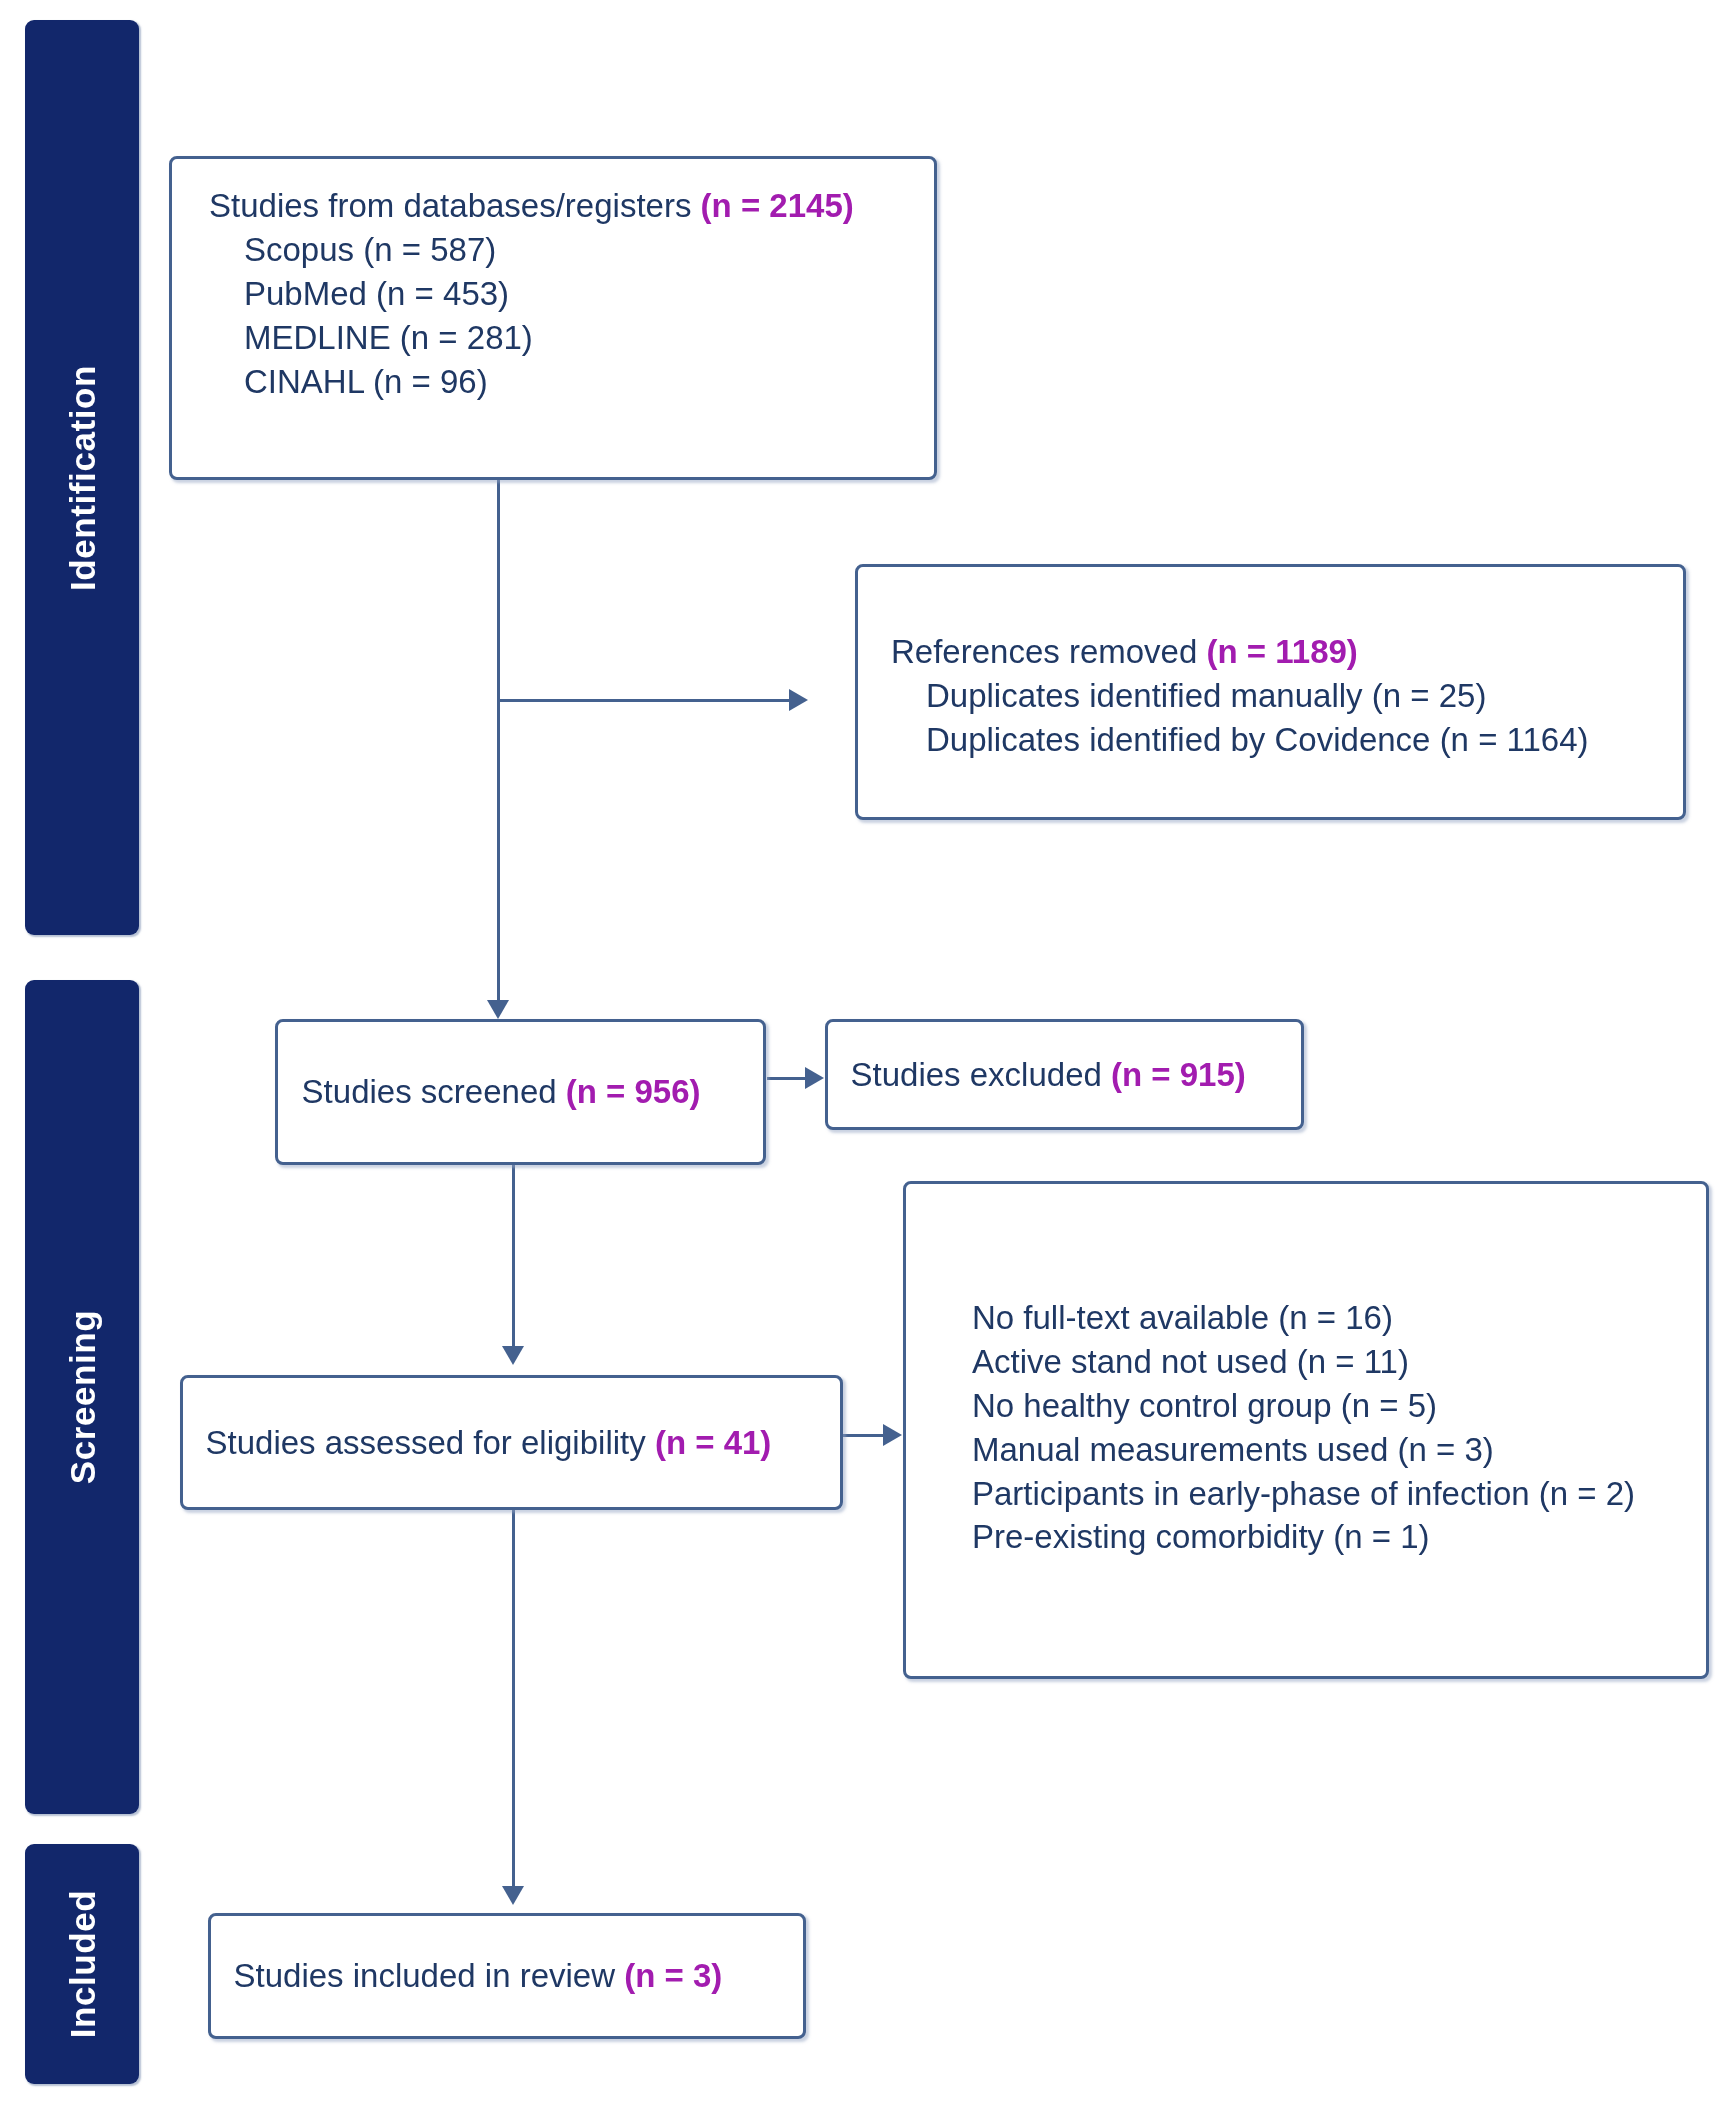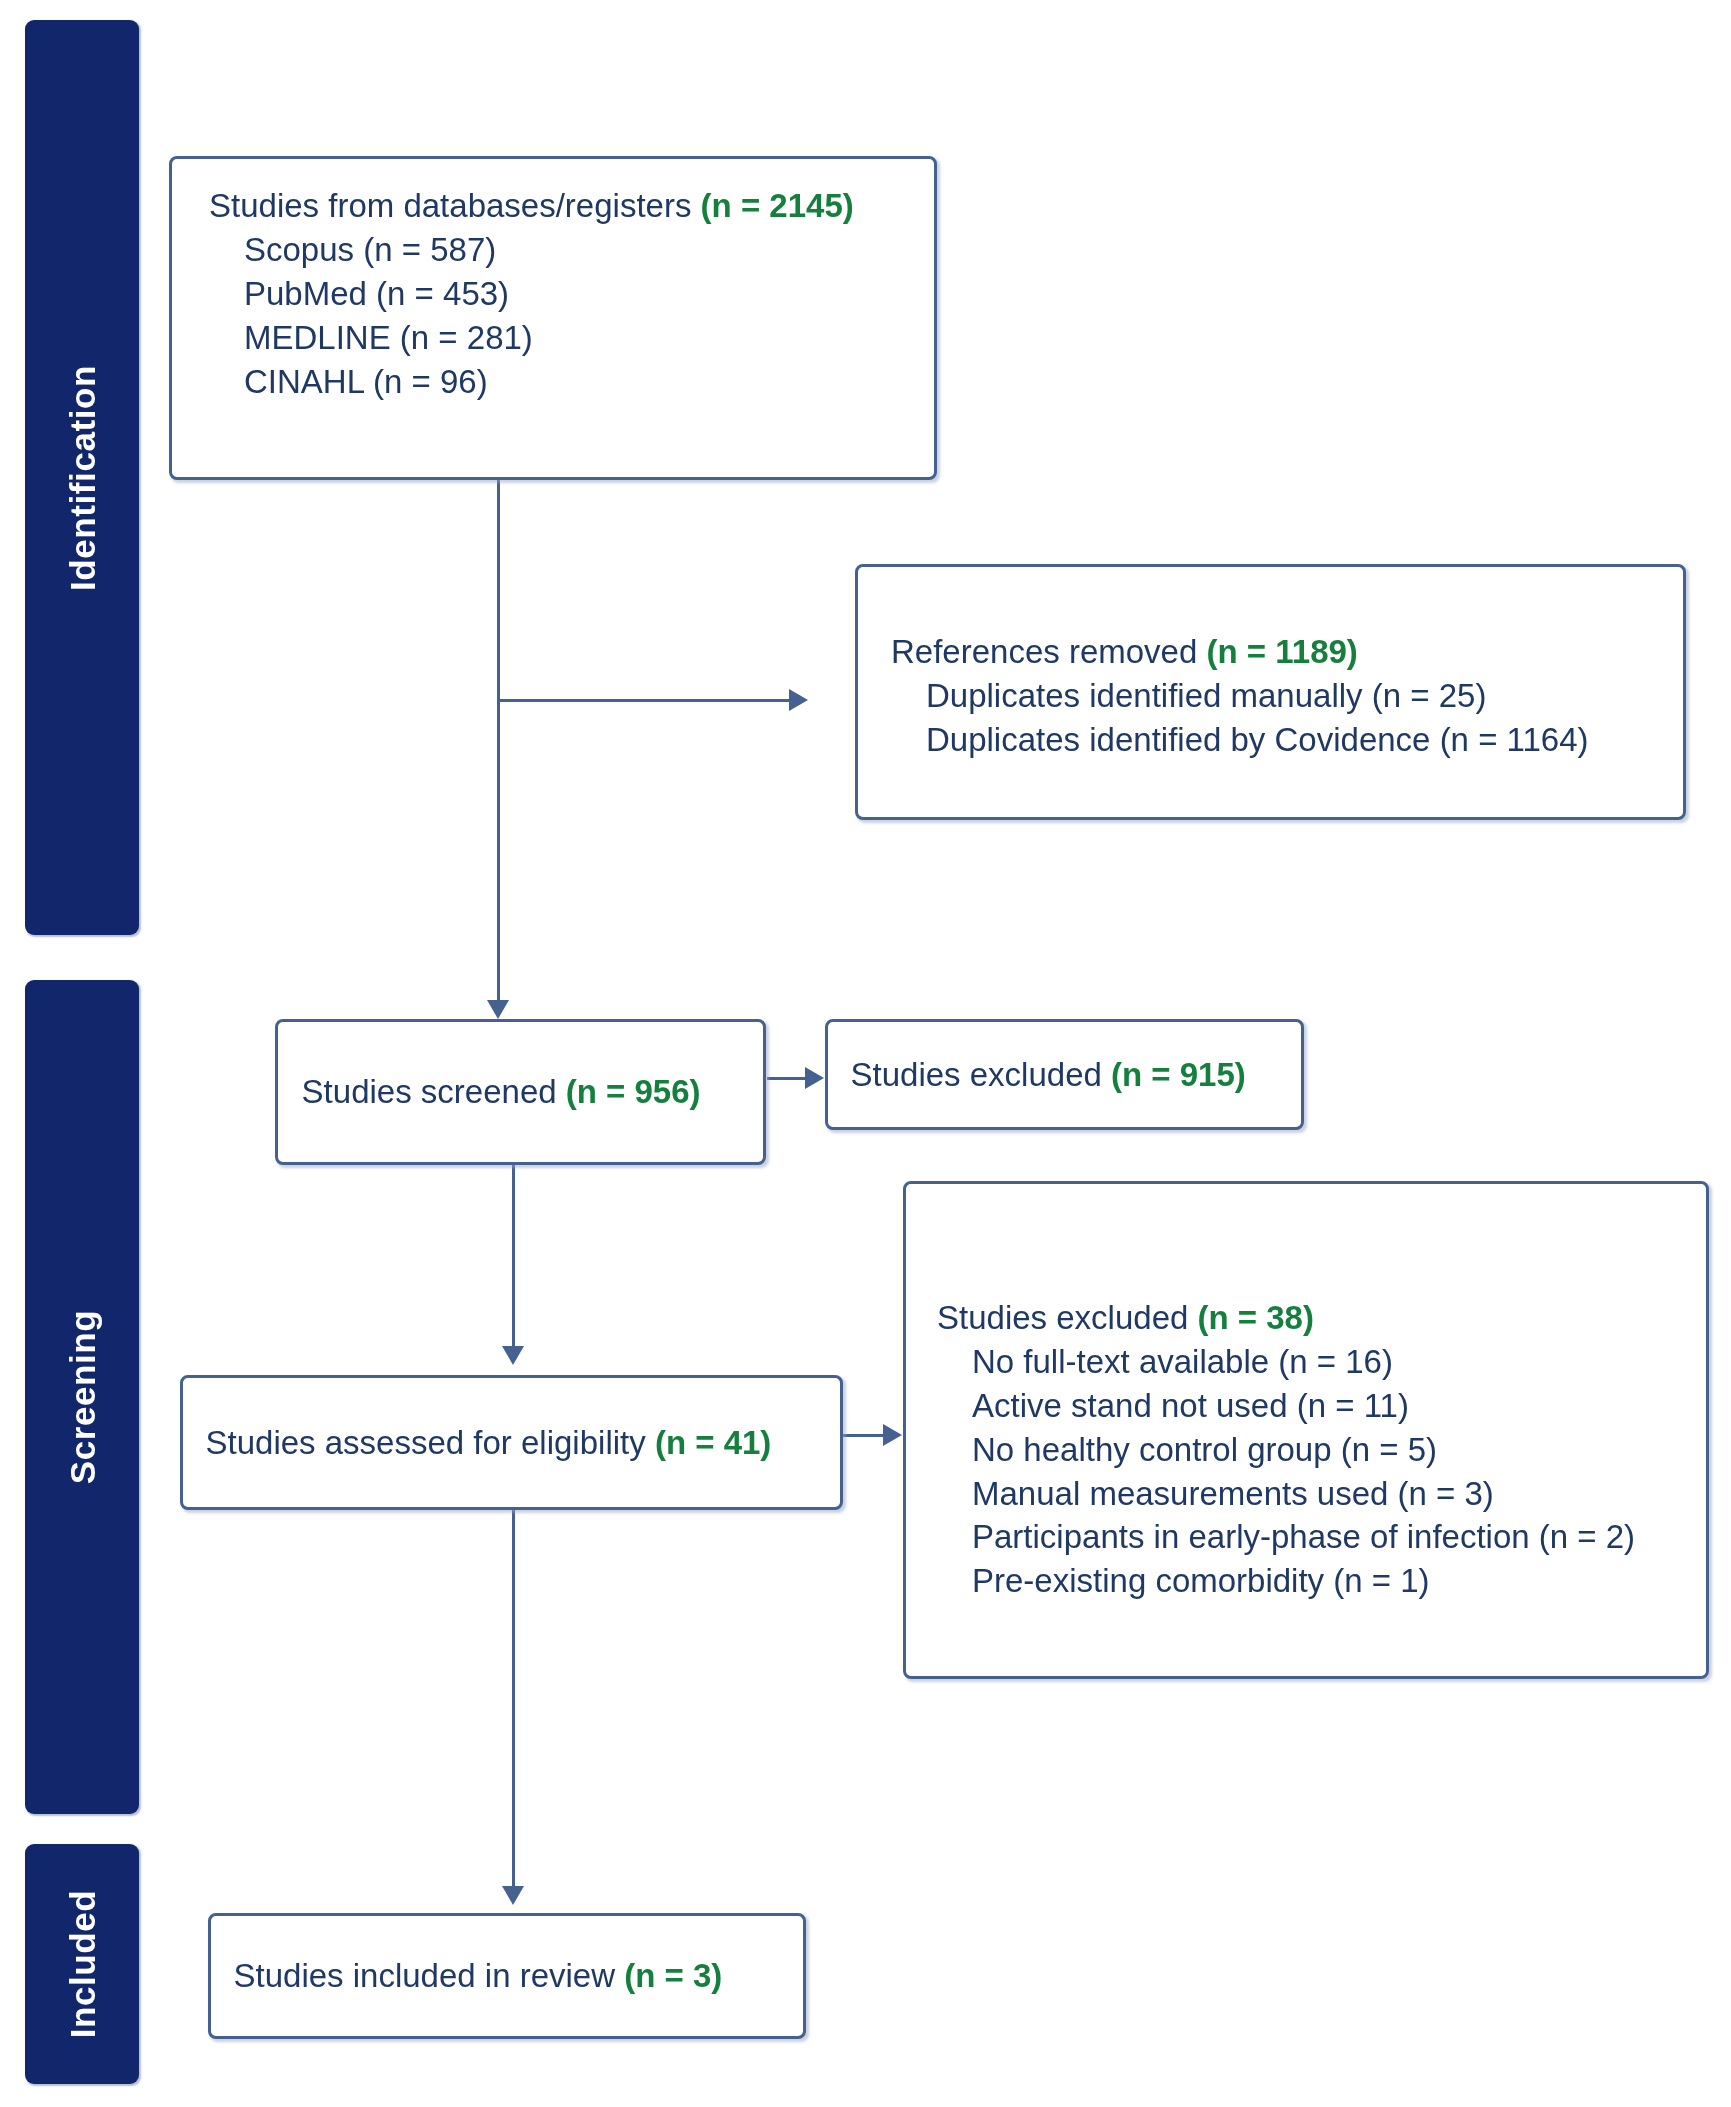--- a/index.html
+++ b/index.html
@@ -54,21 +54,21 @@
     color: #1F3864;
     font-size: 33px;
     line-height: 1.33;
     white-space: nowrap;
   }
   .box-text.center-v {
     top: 50%;
     transform: translateY(-50%);
   }
   .nval {
-    color: #15803d;
+    color: #a21caf;
     font-weight: bold;
   }
   .indent {
     display: block;
     padding-left: 35px;
   }
   .line {
     display: block;
   }
 
@@ -163,21 +163,20 @@
   </div>
 
   <div class="flow-box" style="left:180px; top:1375px; width:663px; height:135px;">
     <div class="box-text center-v" style="left:22.5px;">
       <span class="line"><span>Studies assessed for eligibility </span><span class="nval">(n = 41)</span></span>
     </div>
   </div>
 
   <div class="flow-box" style="left:903px; top:1181px; width:806px; height:498px;">
     <div class="box-text" style="left:31px; top:112px;">
-      <span class="line"><span>Studies excluded </span><span class="nval">(n = 38)</span></span>
       <span class="line indent">No full-text available (n = 16)</span>
       <span class="line indent">Active stand not used (n = 11)</span>
       <span class="line indent">No healthy control group (n = 5)</span>
       <span class="line indent">Manual measurements used (n = 3)</span>
       <span class="line indent">Participants in early-phase of infection (n = 2)</span>
       <span class="line indent">Pre-existing comorbidity (n = 1)</span>
     </div>
   </div>
 
   <div class="flow-box" style="left:208px; top:1913px; width:598px; height:126px;">

